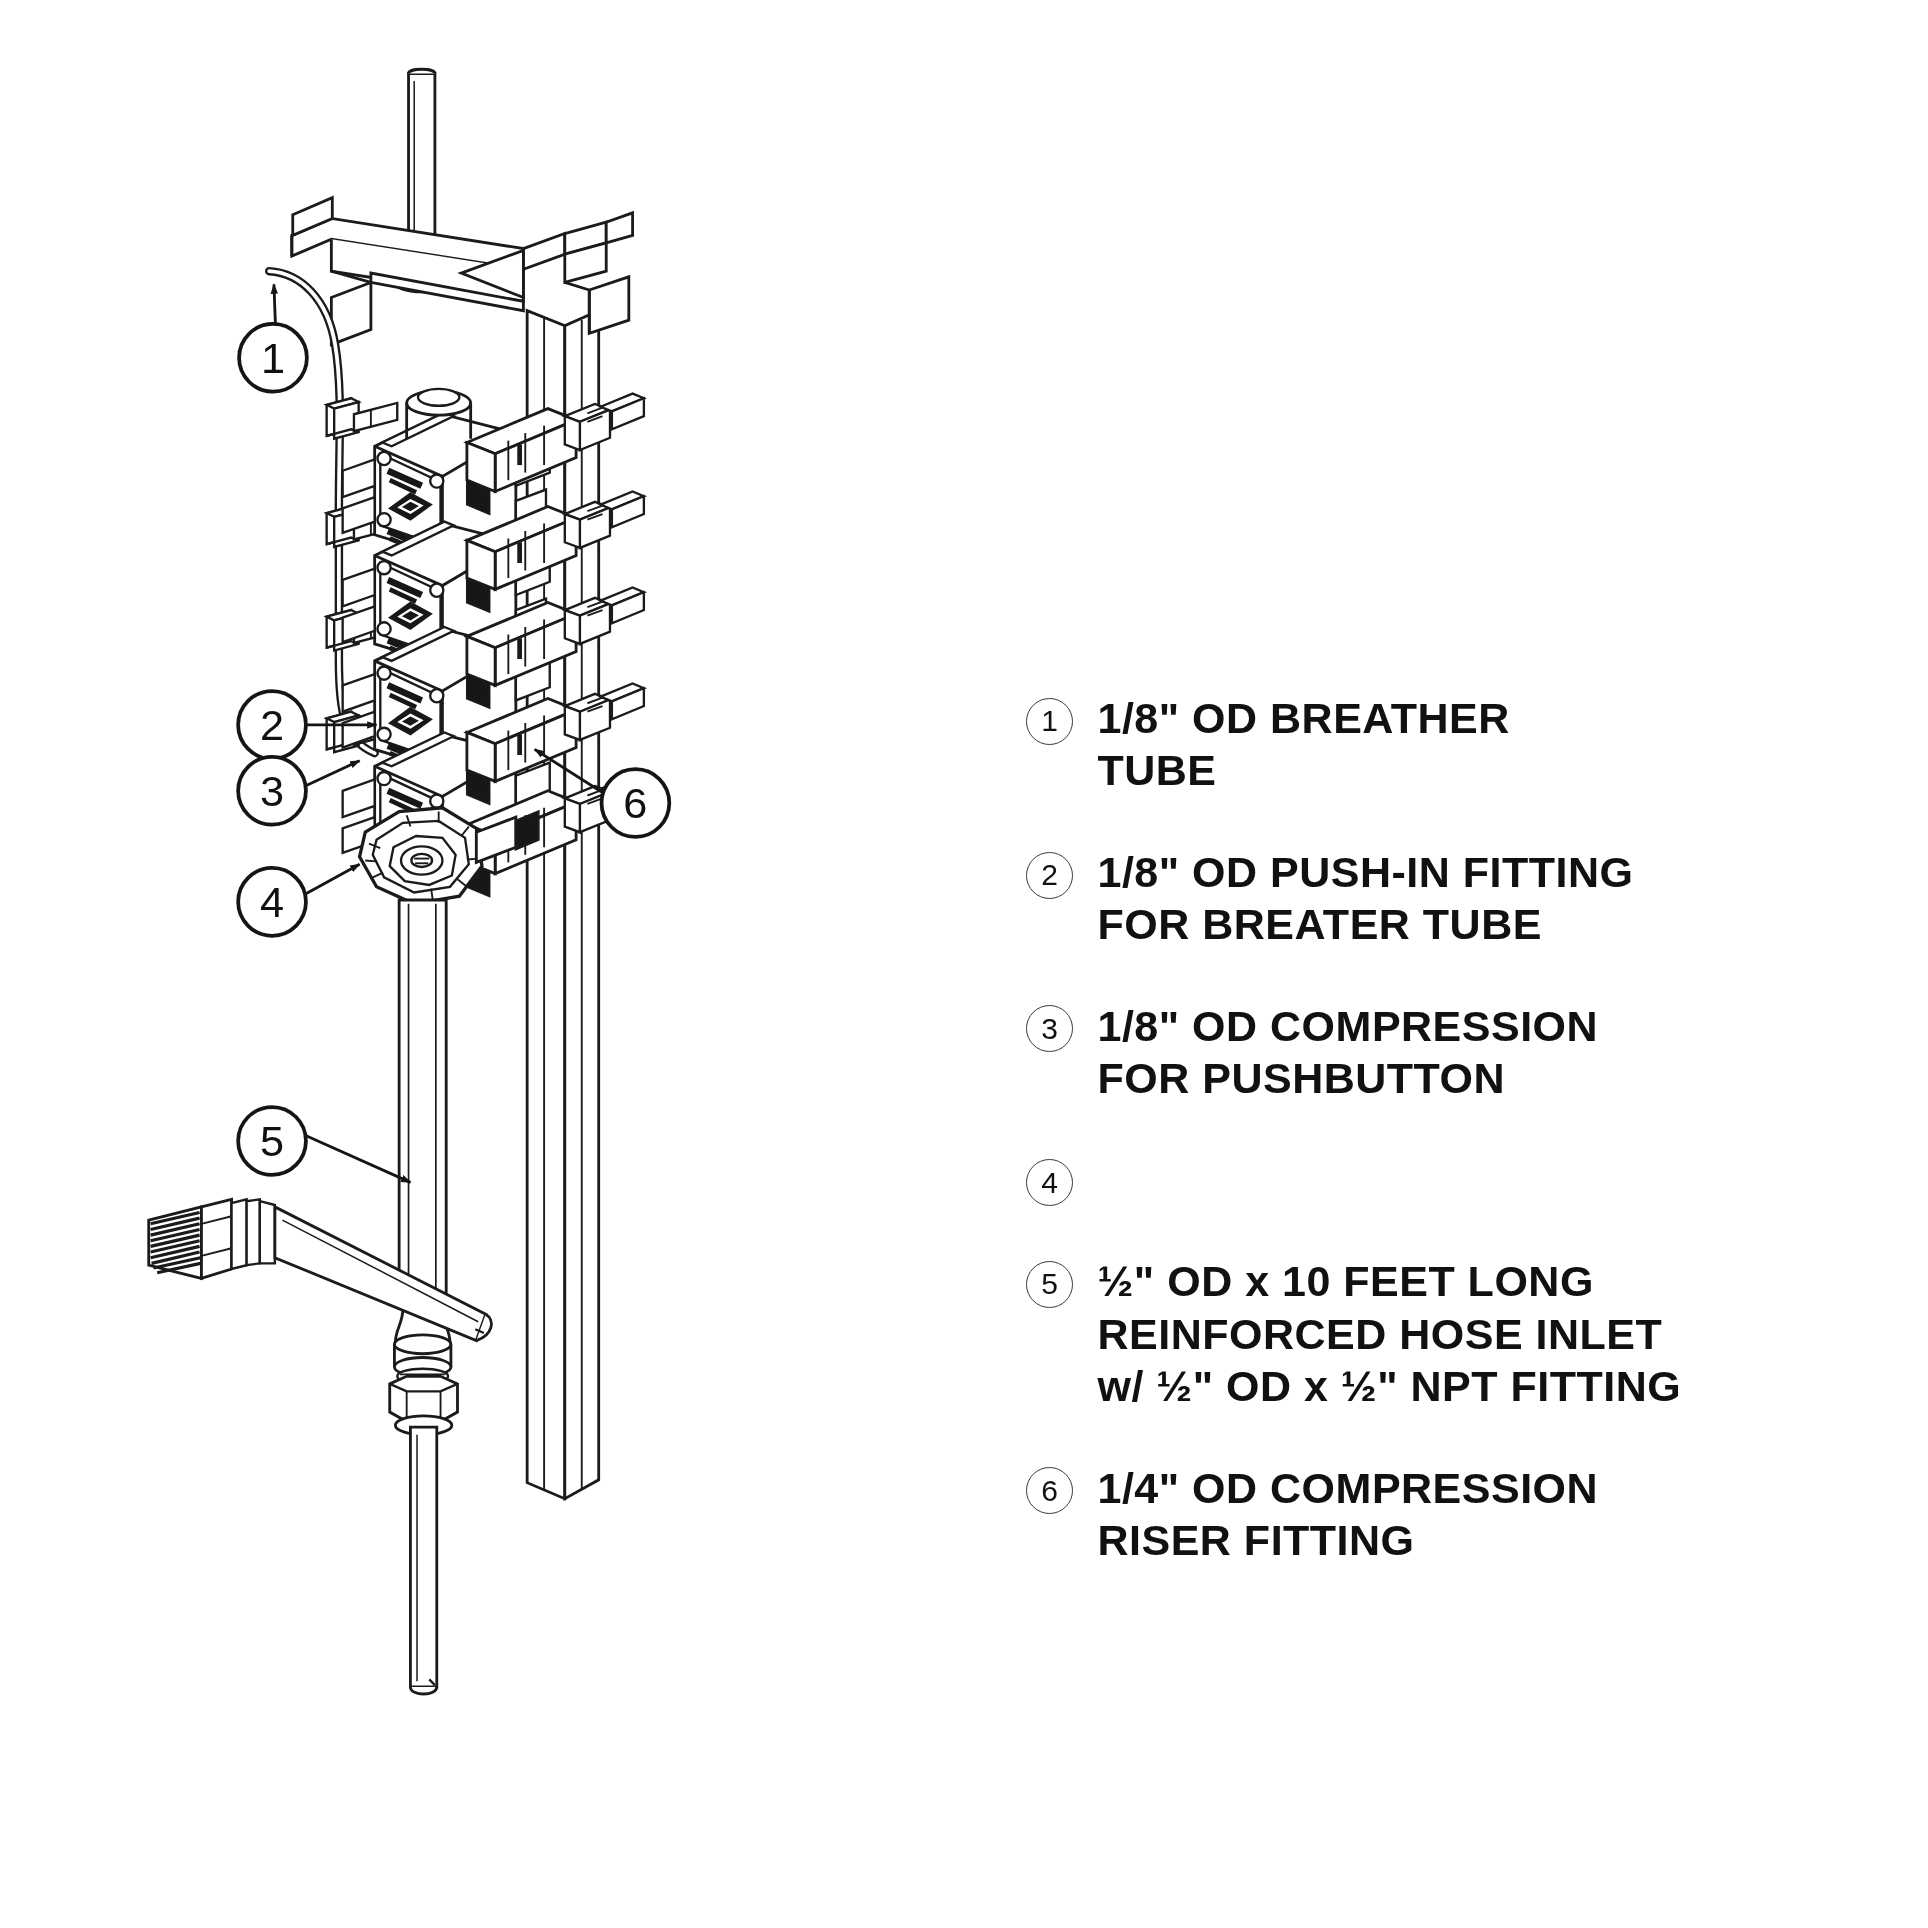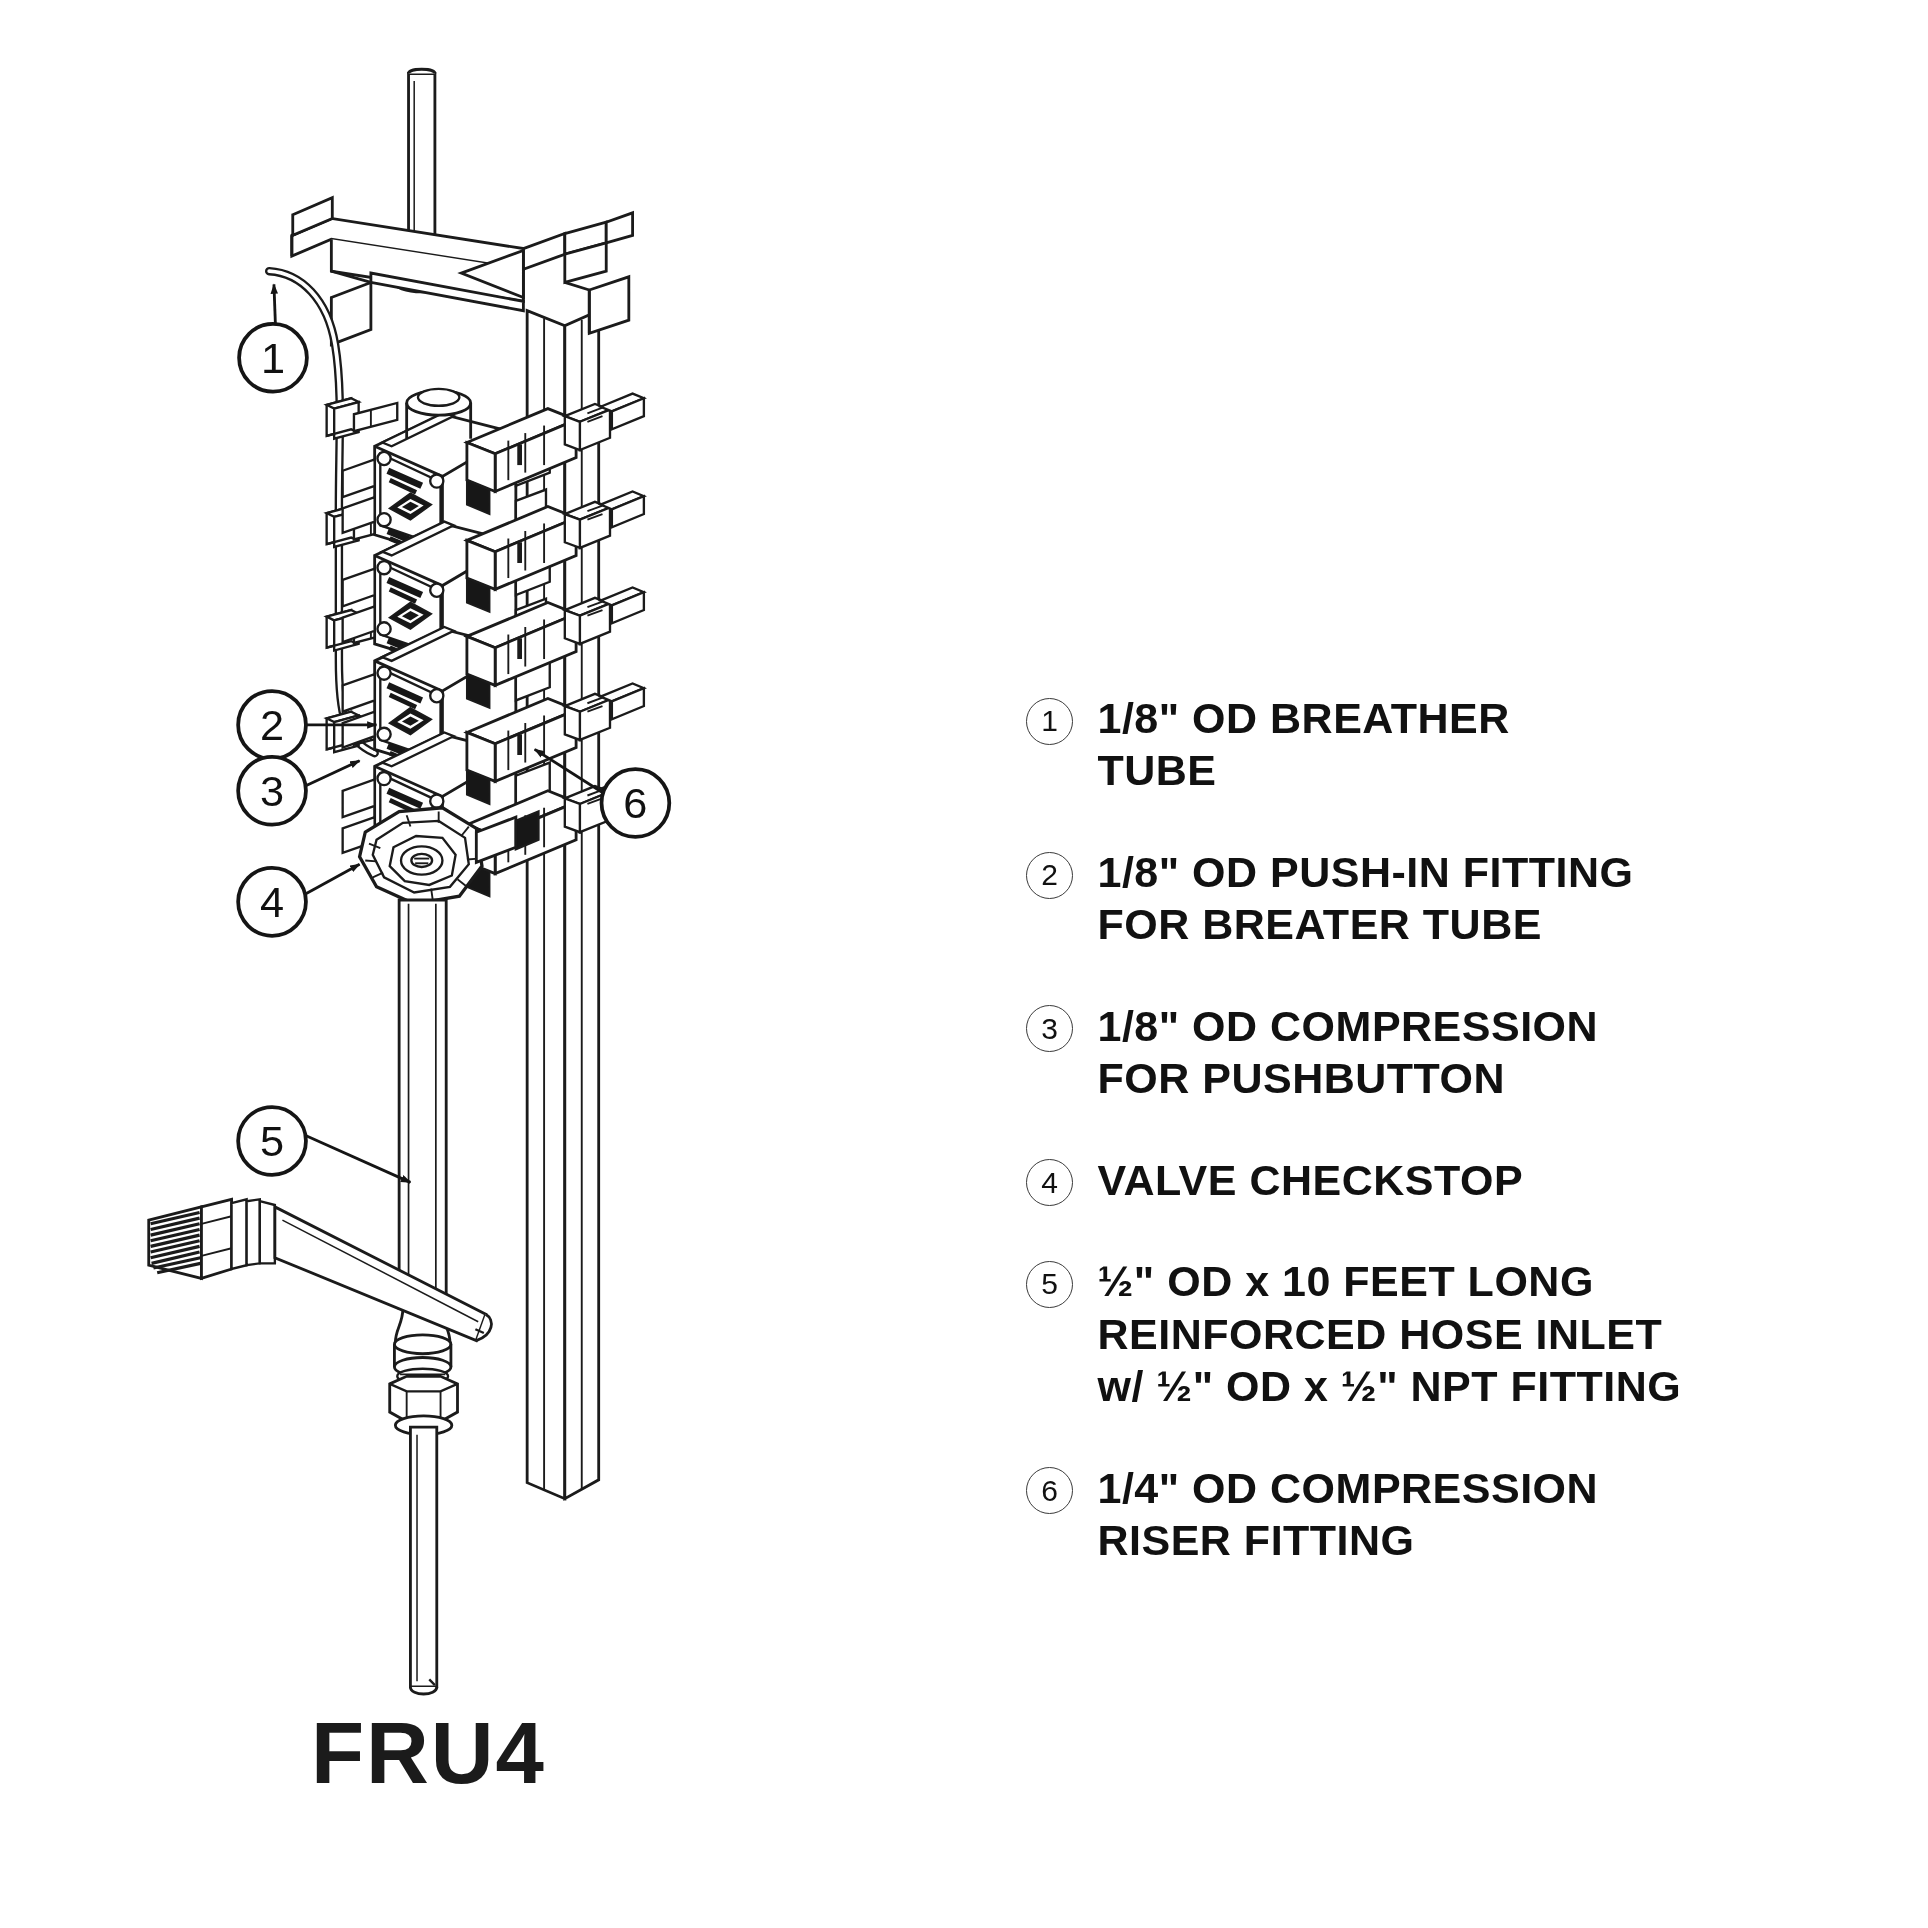--- a/index.html
+++ b/index.html
@@ -334,21 +334,20 @@
           <text x="289" y="1212" text-anchor="middle" dominant-baseline="central" font-family="Liberation Sans, sans-serif" font-size="46" fill="#111">5</text>
         </g>
         <g>
           <circle cx="675" cy="853" r="36" fill="#ffffff" stroke="#151515" stroke-width="4"></circle>
           <text x="675" y="853" text-anchor="middle" dominant-baseline="central" font-family="Liberation Sans, sans-serif" font-size="46" fill="#111">6</text>
         </g>
       </g>
     </svg>
   </div>
 
-  <div id="assembly-title">FRU4</div>
 
   <div id="legend">
 
     <div class="legend-row">
       <div class="legend-bubble">1</div>
       <div class="legend-text">1/8" OD BREATHER
 TUBE</div>
     </div>
 
     <div class="legend-row">
@@ -358,21 +357,20 @@
     </div>
 
     <div class="legend-row">
       <div class="legend-bubble">3</div>
       <div class="legend-text">1/8" OD COMPRESSION
 FOR PUSHBUTTON</div>
     </div>
 
     <div class="legend-row">
       <div class="legend-bubble">4</div>
-      <div class="legend-text">VALVE CHECKSTOP</div>
     </div>
 
     <div class="legend-row">
       <div class="legend-bubble">5</div>
       <div class="legend-text">½" OD x 10 FEET LONG
 REINFORCED HOSE INLET
 w/ ½" OD x ½" NPT FITTING</div>
     </div>
 
     <div class="legend-row">

